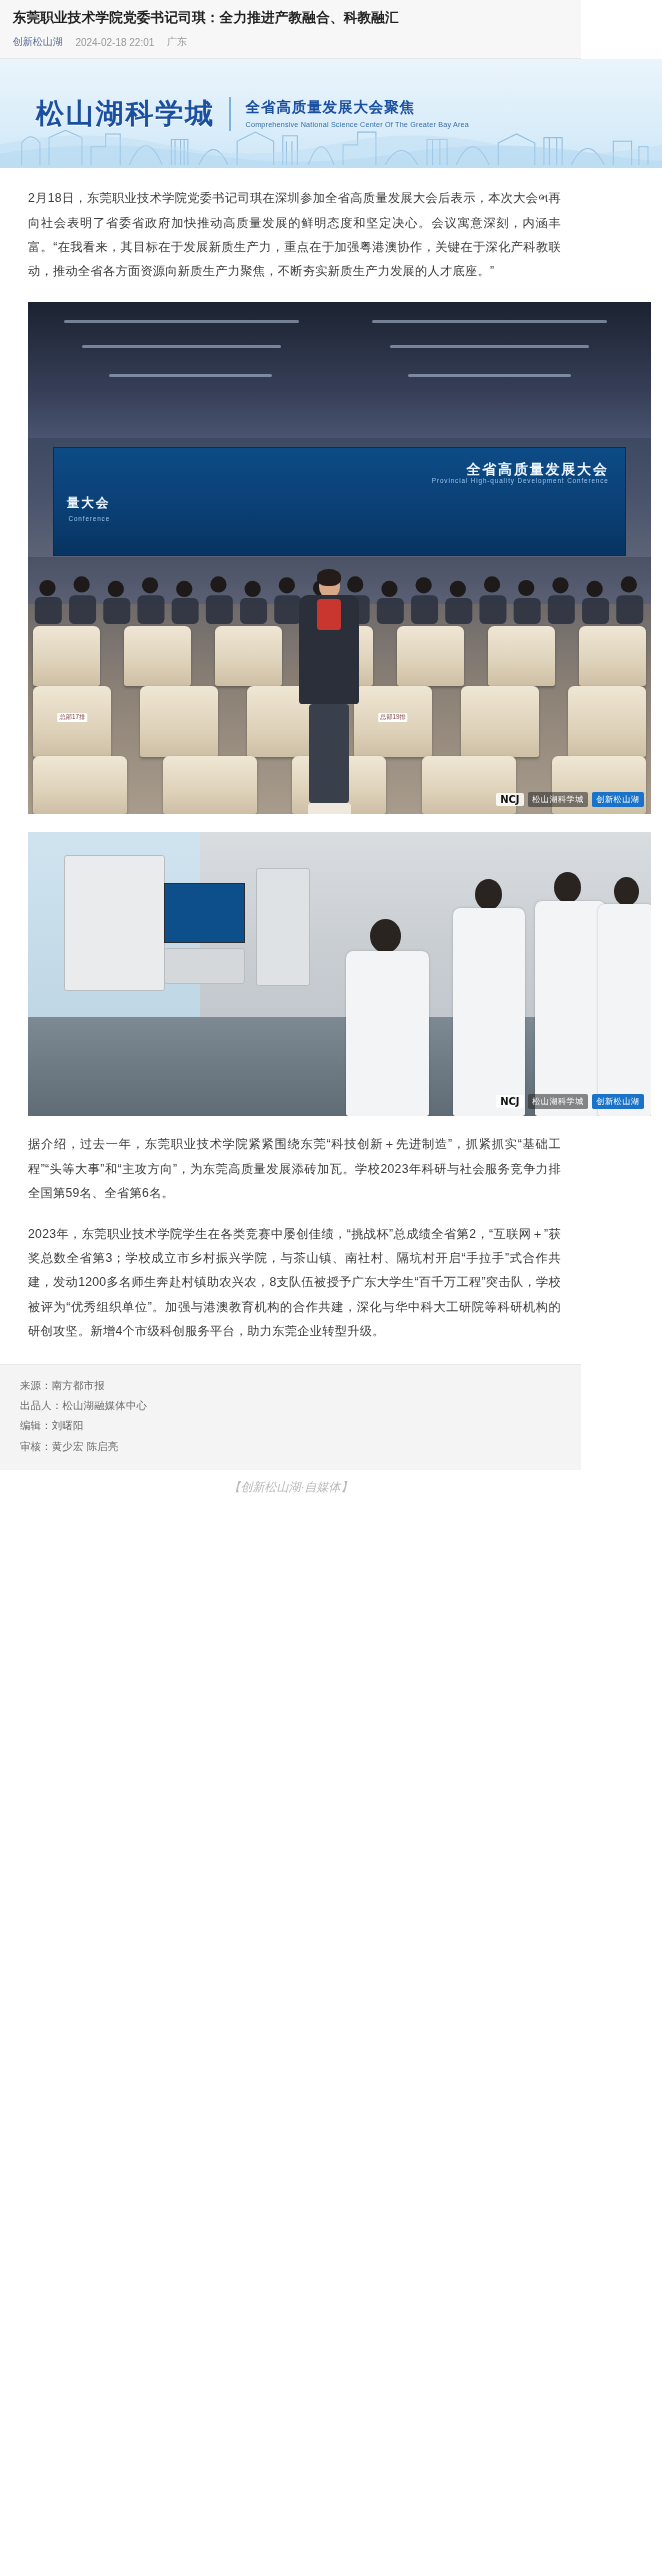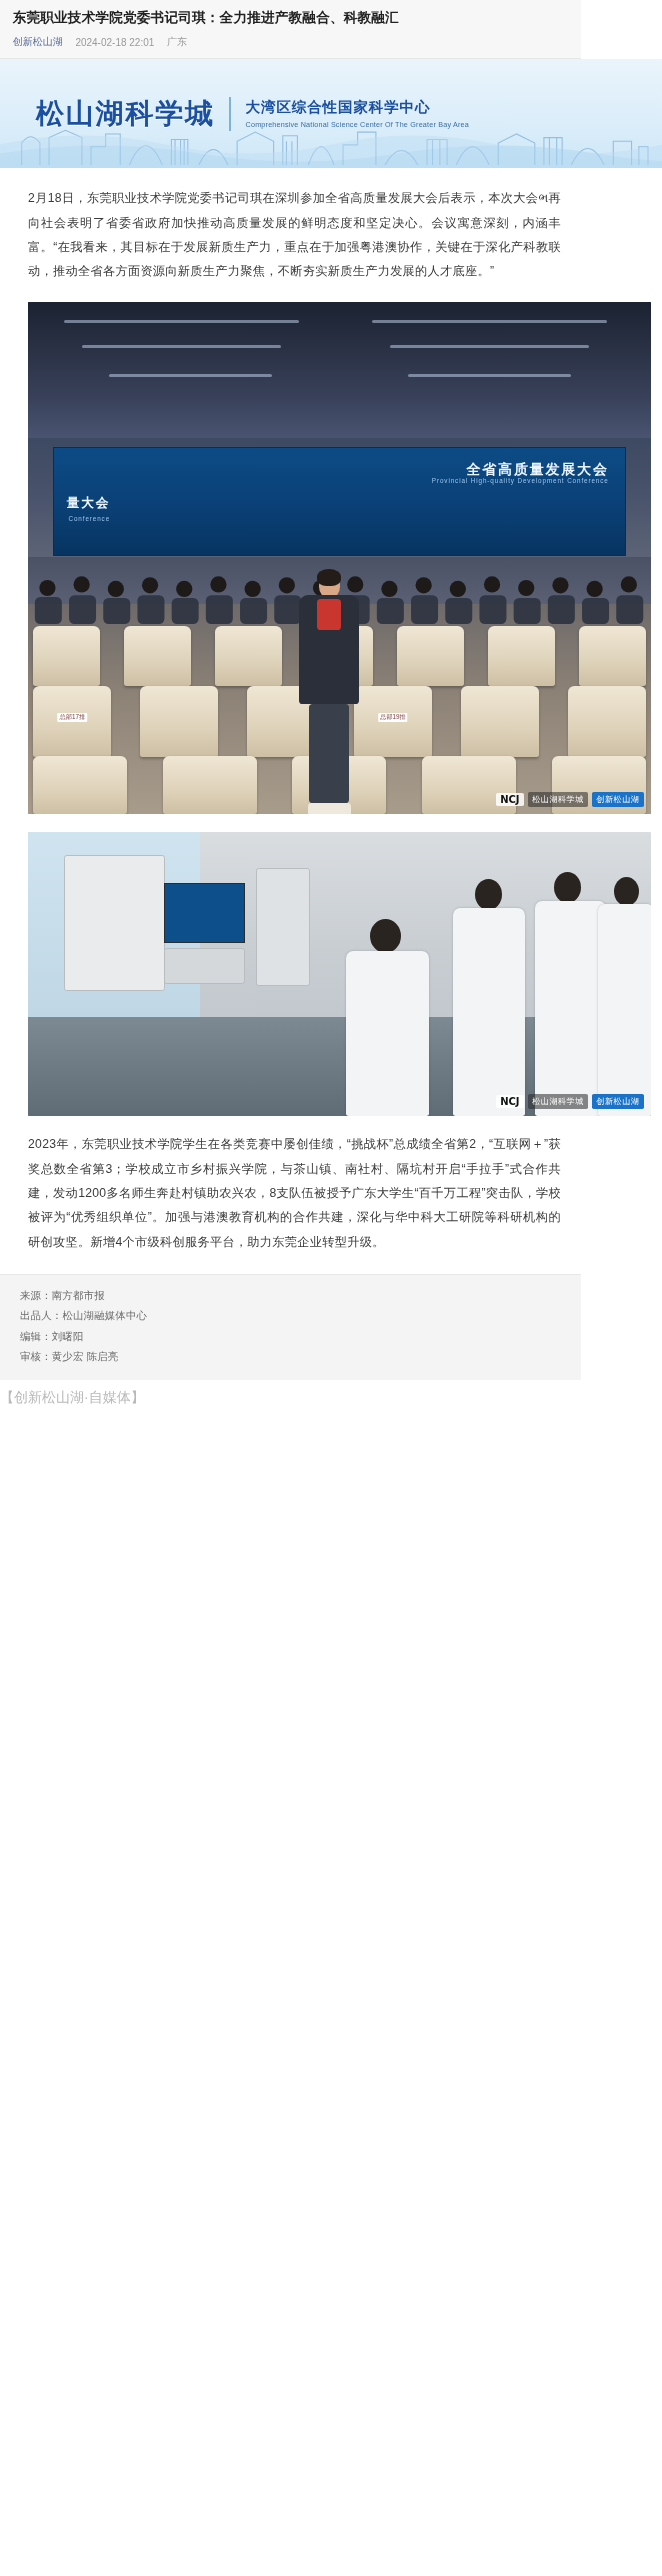--- a/index.html
+++ b/index.html
@@ -223,23 +223,25 @@
     margin: 20px 0 0 0;
     background: #f4f4f4;
     border-top: 0.9px solid #e8e8e8;
     padding: 11px 20px 12.7px 20px;
     font-size: 10.4px;
     line-height: 1.95;
     color: #6b6b6b;
   }
   .footer div { letter-spacing: 0.2px; }
   .tail {
-    font-size: 14px;
+    text-align: center;
+    font-size: 12px;
     color: #b9b9b9;
     padding: 9px 0 12.7px 0;
+    font-style: italic;
   }
 </style>
 </head>
 <body>
 
 <div class="page">
 
   <div class="topbar">
     <div class="article-title">东莞职业技术学院党委书记司琪：全力推进产教融合、科教融汇</div>
     <div class="meta-row">
@@ -273,21 +275,21 @@
       </g>
     </svg>
     <svg class="wave" viewBox="0 0 733 60" preserveAspectRatio="none">
       <path d="M0 34 Q90 14 183 34 T366 34 T549 34 T733 34 L733 60 L0 60 Z" fill="#bcdcf2" opacity=".8"></path>
       <path d="M0 44 Q110 26 220 44 T440 44 T660 44 T733 40 L733 60 L0 60 Z" fill="#a6d0ec" opacity=".75"></path>
     </svg>
     <div class="banner-inner">
       <div class="banner-logo">松山湖科学城</div>
       <div class="banner-divider"></div>
       <div>
-        <div class="banner-sub-cn">大湾区综合性国家科学中心</div>
+        <div class="banner-sub-cn">全省高质量发展大会聚焦</div>
         <div class="banner-sub-en">Comprehensive National Science Center Of The Greater Bay Area</div>
       </div>
     </div>
   </div>
 
   <div class="content">
 
     <p class="para first">2月18日，东莞职业技术学院党委书记司琪在深圳参加全省高质量发展大会后表示，本次大会ભ再向社会表明了省委省政府加快推动高质量发展的鲜明态度和坚定决心。会议寓意深刻，内涵丰富。“在我看来，其目标在于发展新质生产力，重点在于加强粤港澳协作，关键在于深化产科教联动，推动全省各方面资源向新质生产力聚焦，不断夯实新质生产力发展的人才底座。”</p>
 
     <div class="photo p1">
@@ -419,20 +421,21 @@
         <div class="hd" style="left:586px;top:45px;width:25px;height:29px;"></div>
         <div class="coat" style="left:570px;top:72px;width:56px;height:212px;"></div>
       </div>
       <div class="wm">
         <span class="wm-badge">NCJ</span>
         <span class="wm-chip">松山湖科学城</span>
         <span class="wm-chip blue">创新松山湖</span>
       </div>
     </div>
 
+    <p class="para">据介绍，过去一年，东莞职业技术学院紧紧围绕东莞“科技创新＋先进制造”，抓紧抓实“基础工程”“头等大事”和“主攻方向”，为东莞高质量发展添砖加瓦。学校2023年科研与社会服务竞争力排全国第59名、全省第6名。</p>
     <p class="para">2023年，东莞职业技术学院学生在各类竞赛中屡创佳绩，“挑战杯”总成绩全省第2，“互联网＋”获奖总数全省第3；学校成立市乡村振兴学院，与茶山镇、南社村、隔坑村开启“手拉手”式合作共建，发动1200多名师生奔赴村镇助农兴农，8支队伍被授予广东大学生“百千万工程”突击队，学校被评为“优秀组织单位”。加强与港澳教育机构的合作共建，深化与华中科大工研院等科研机构的研创攻坚。新增4个市级科创服务平台，助力东莞企业转型升级。</p>
   </div>
 
   <div class="footer">
     <div>
       <span>来源：</span><span>南方都市报</span>
     </div>
     <div>
       <span>出品人：</span><span>松山湖融媒体中心</span>
     </div>

